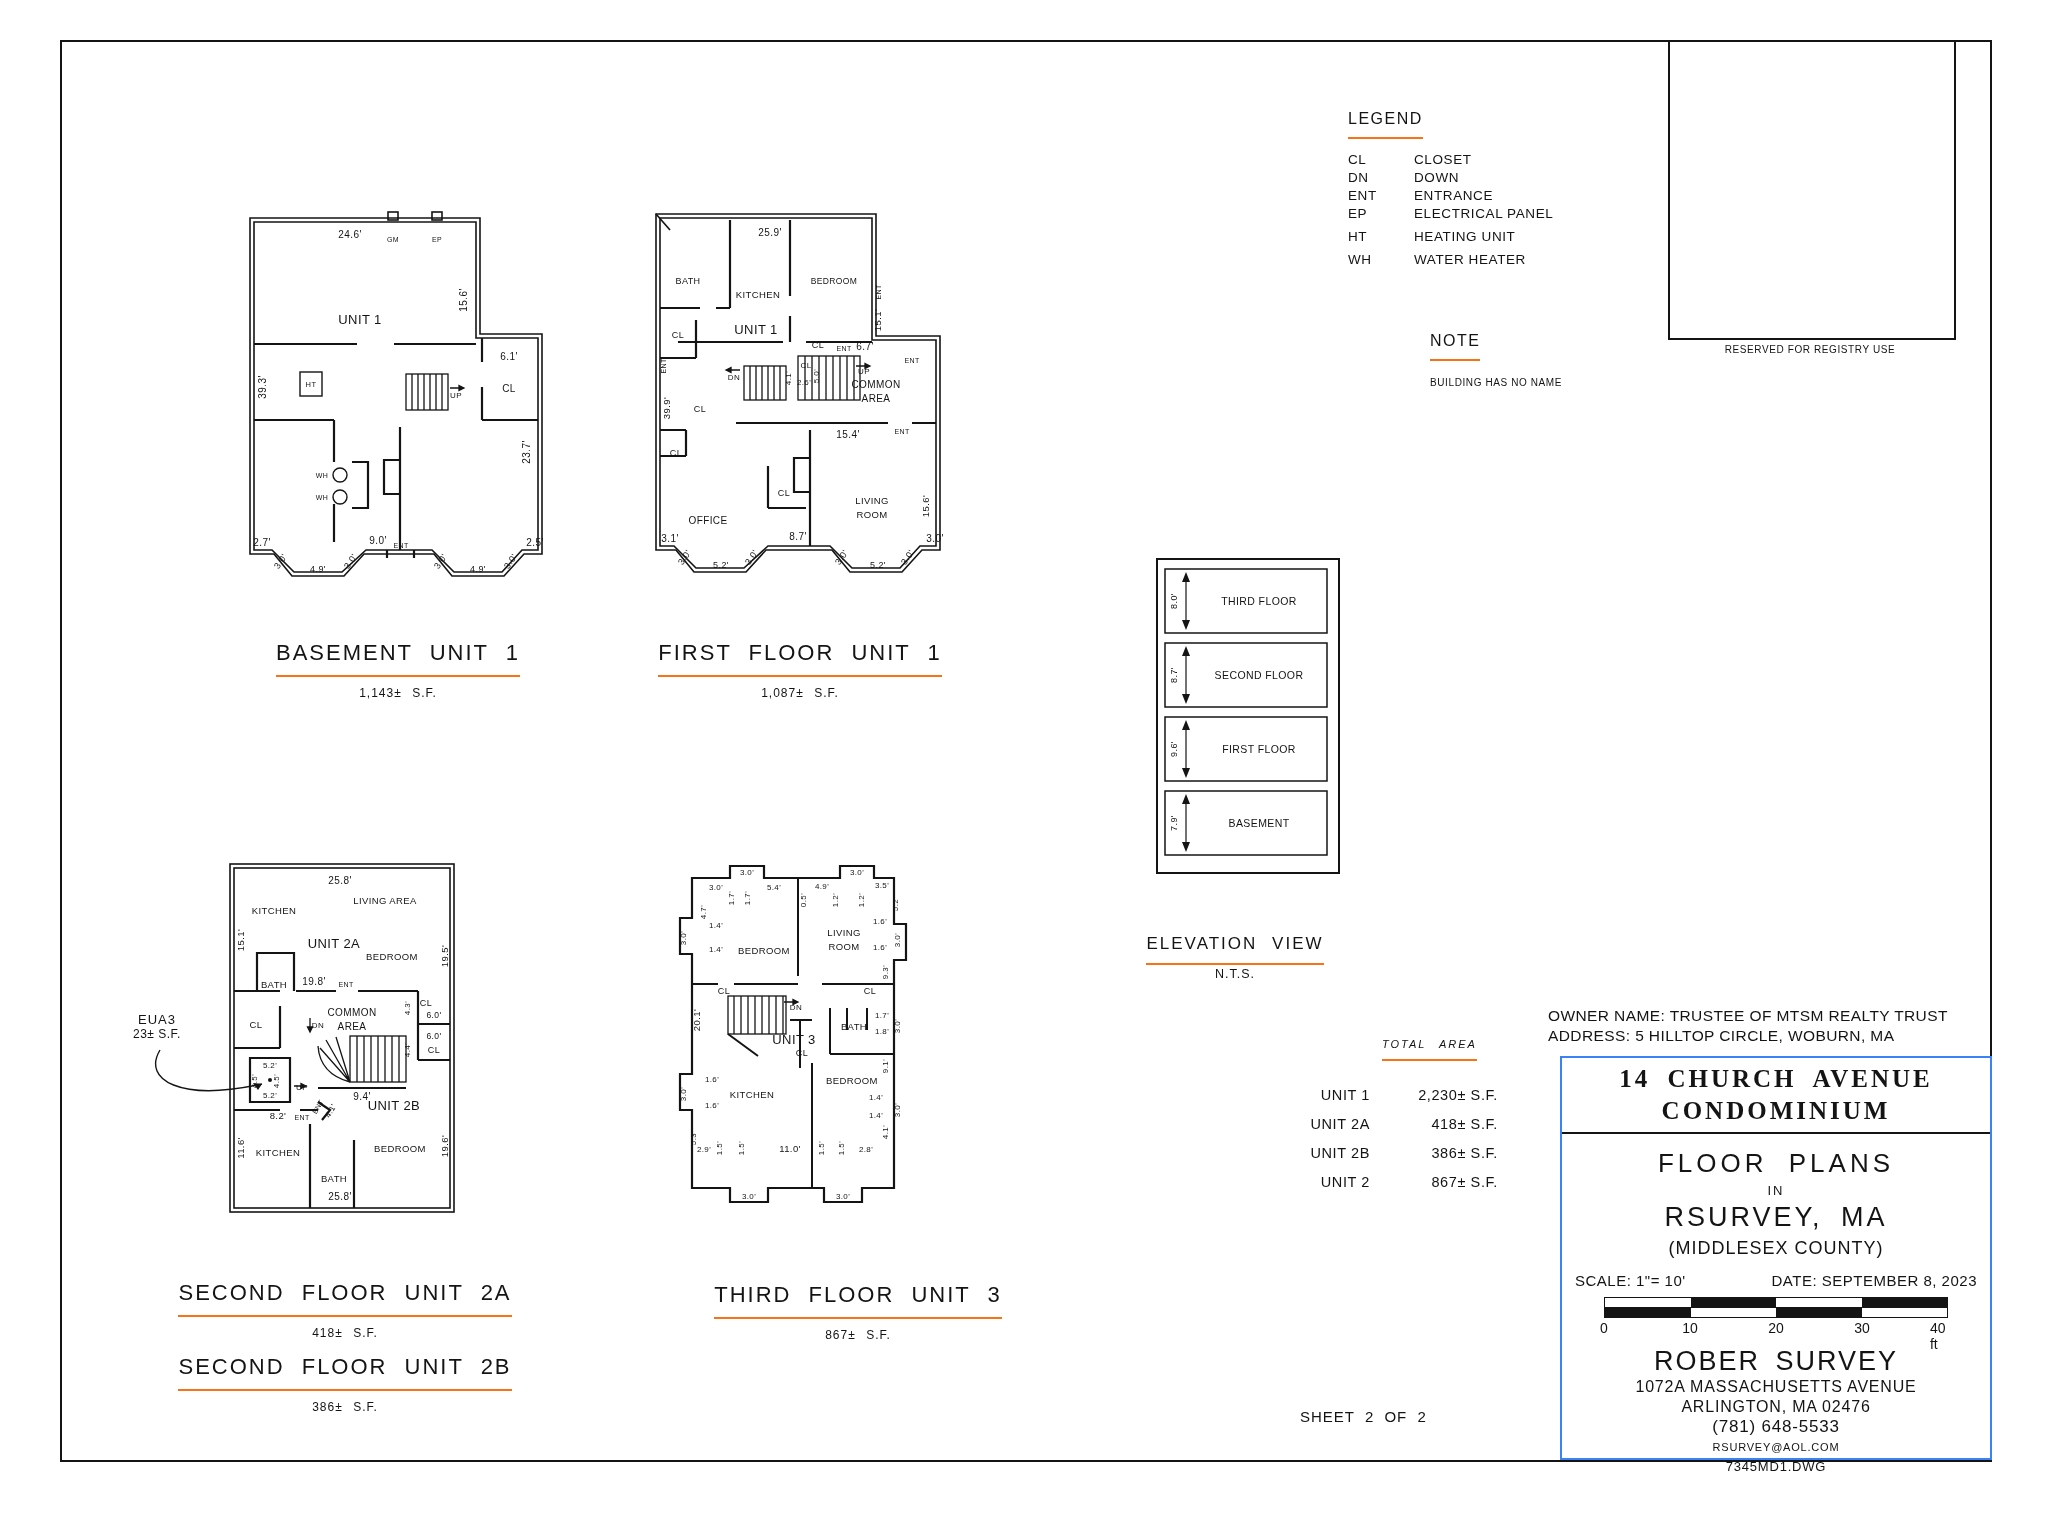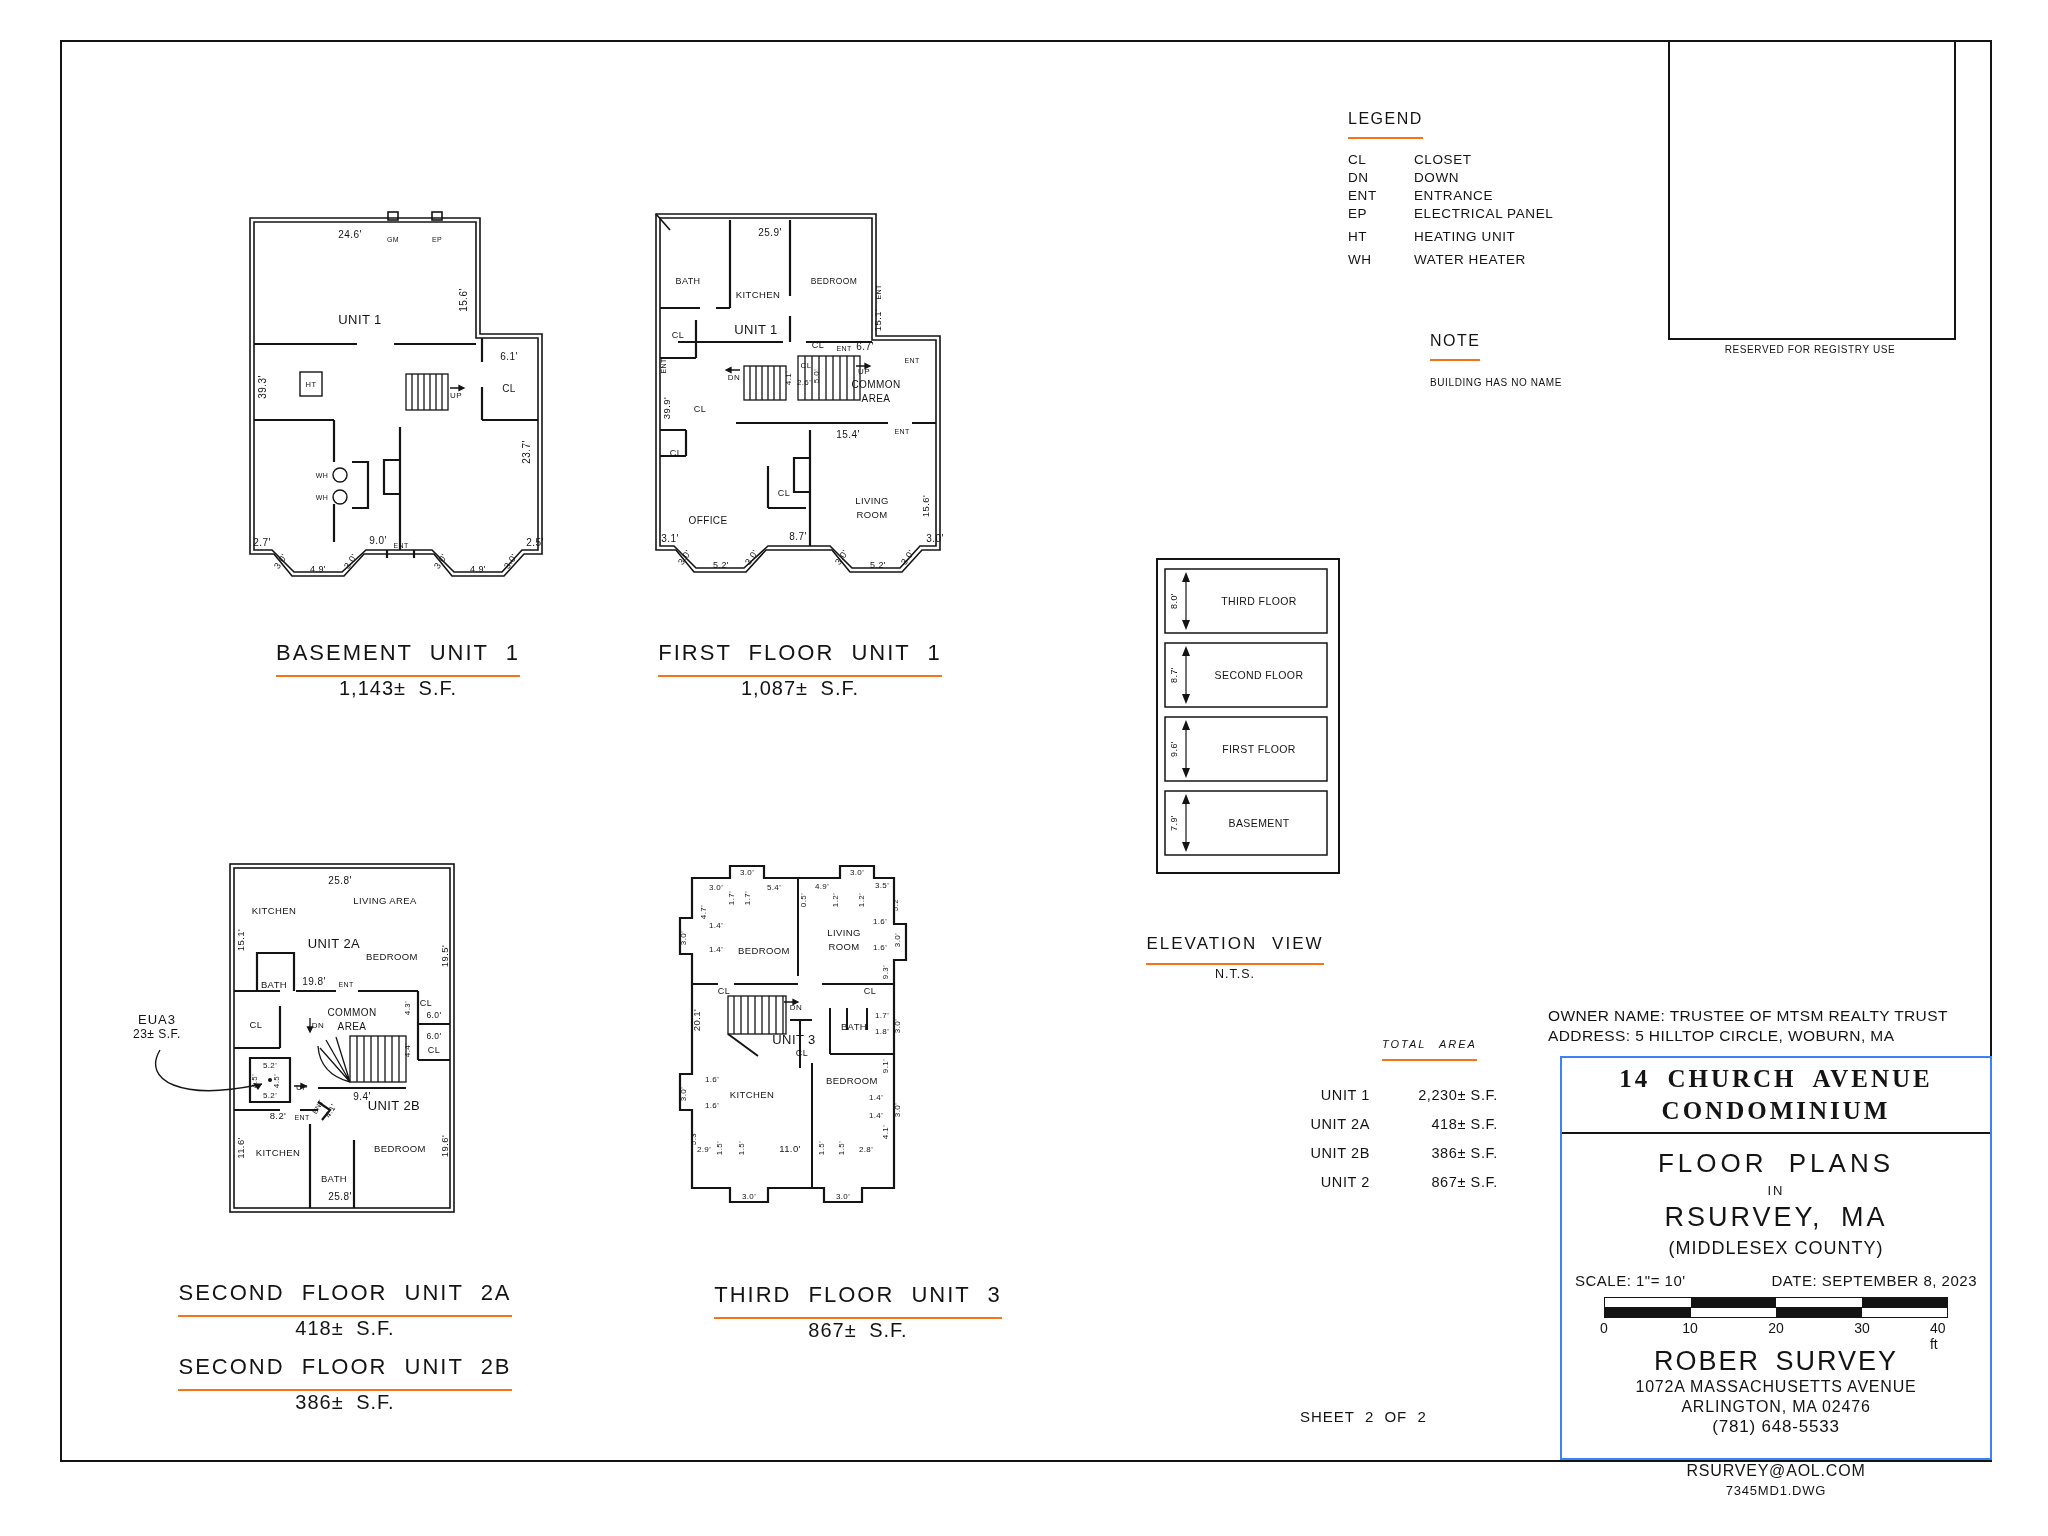--- a/index.html
+++ b/index.html
@@ -1,21 +1,21 @@
 <!DOCTYPE html>
 <html><head>
 <meta charset="utf-8">
 <style>
   html,body{margin:0;padding:0;width:2048px;height:1536px;background:#fff;overflow:hidden;
     font-family:"Liberation Sans",sans-serif;color:#141414;}
   .abs{position:absolute;}
   .ctr{text-align:center;}
   .ul{border-bottom:2px solid #f97316;padding-bottom:9px;display:inline-block;}
   .plan-title{font-size:22px;letter-spacing:2px;word-spacing:9px;white-space:nowrap;}
-  .plan-area{font-size:20px;letter-spacing:1px;word-spacing:6px;}
+  .plan-area{font-size:12px;letter-spacing:1px;word-spacing:6px;margin-top:9px;}
   .cad{letter-spacing:1px;word-spacing:5px;}
   svg text{font-family:"Liberation Sans",sans-serif;fill:#141414;letter-spacing:.4px;}
   svg{overflow:visible;}
   .sheet-border{border:2px solid #141414;}
   .legend-row{display:flex;font-size:13.5px;line-height:18px;letter-spacing:.6px;}
   .legend-abbr{width:66px;}
   .ta-row{display:flex;height:29px;align-items:center;font-size:14.5px;letter-spacing:.6px;}
   .ta-unit{width:88px;text-align:right;}
   .ta-area{width:128px;text-align:right;}
   .tb{border:2px solid #3b82f6;}
@@ -448,15 +448,15 @@
       <span style="left:25%;">10</span>
       <span style="left:50%;">20</span>
       <span style="left:75%;">30</span>
       <span style="left:97%;">40 ft</span>
     </div>
   </div>
   <div class="ctr tb-surveyor">ROBER SURVEY</div>
   <div class="ctr tb-line">1072A MASSACHUSETTS AVENUE</div>
   <div class="ctr tb-line">ARLINGTON, MA 02476</div>
   <div class="ctr tb-line" style="font-size:17px;">(781) 648-5533</div>
-  <div class="ctr tb-line" style="font-size:16px;margin-top:24px;">RSURVEY@AOL.COM</div>
+  <div class="ctr tb-line" style="font-size:11px;">RSURVEY@AOL.COM</div>
   <div class="ctr tb-line" style="font-size:13px;">7345MD1.DWG</div>
 </div>
 
 </body></html>

